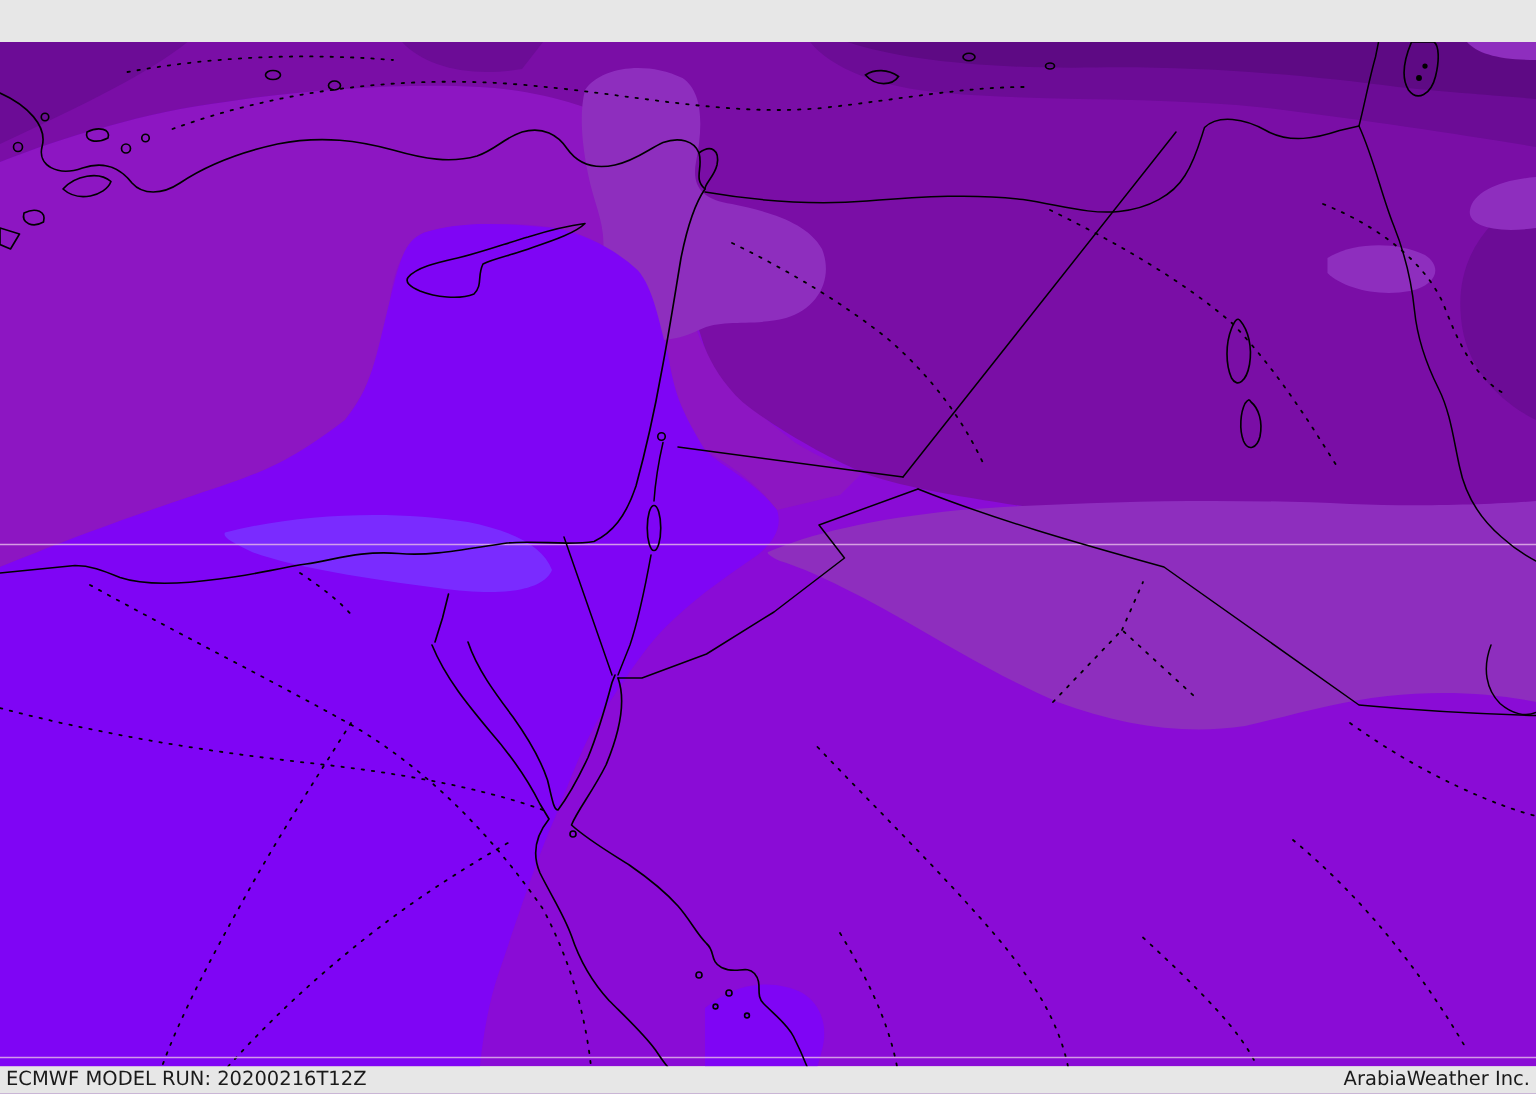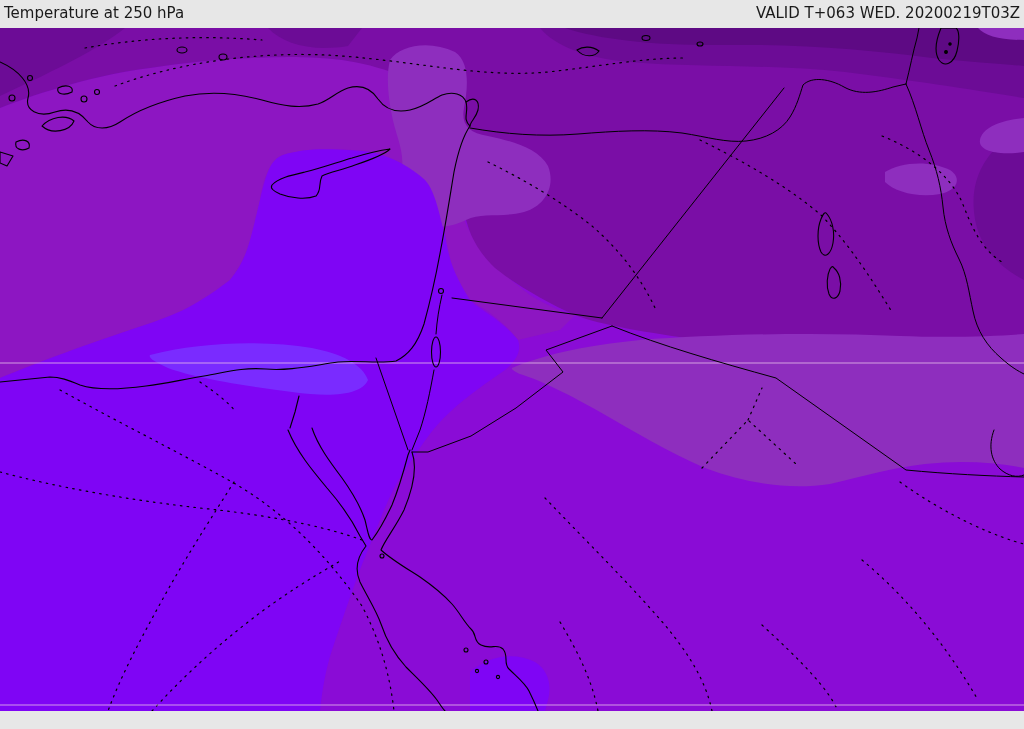--- a/index.html
+++ b/index.html
@@ -12,24 +12,20 @@
   #footer{position:absolute;top:711px;left:0;width:1024px;height:18px;background:#e7e7e7;}
   #footer .run{position:absolute;left:4px;top:1px;font-size:13px;color:#1a1a1a;}
   #footer .brand{position:absolute;right:4px;top:1px;font-size:13px;color:#1a1a1a;}
   svg{display:block;}
 </style>
 </head>
 <body>
 
 <div id="window">
 
-  <div id="header">
-    <span class="title">Temperature at 250 hPa</span>
-    <span class="valid">VALID T+063 WED. 20200219T03Z</span>
-  </div>
 
   <div id="mapwrap">
   <svg width="1024" height="683" viewBox="0 28 1024 683" xmlns="http://www.w3.org/2000/svg">
 
     <g stroke="none">
       <rect x="0" y="28" width="1024" height="683" fill="#8A0CD6"></rect>
 
       <path d="
         M0,108 C40,92 100,74 150,68 C200,60 270,55 320,58 C360,60 400,70 420,85
         C436,98 448,120 452,148 C456,175 456,190 458,190 C462,212 464,222 470,232
@@ -182,14 +178,18 @@
       <path d="M834,268 C839,272 842,281 840,291 C838,299 832,301 829,294 C826,286 827,275 830,269 C832,266 833,266 834,268 Z"></path>
       <path d="M577,50 C583,46 592,46 599,51 C595,57 584,58 577,50 Z"></path>
       <ellipse cx="182" cy="50" rx="5" ry="3"></ellipse>
       <ellipse cx="223" cy="57" rx="4" ry="3"></ellipse>
       <ellipse cx="646" cy="38" rx="4" ry="2.5"></ellipse>
       <ellipse cx="700" cy="44" rx="3" ry="2"></ellipse>
     </g>
   </svg>
   </div>
 
+  <div id="footer">
+    <span class="run">ECMWF MODEL RUN: 20200216T12Z</span>
+    <span class="brand">ArabiaWeather Inc.</span>
+  </div>
 
 </div>
 
 </body></html>

